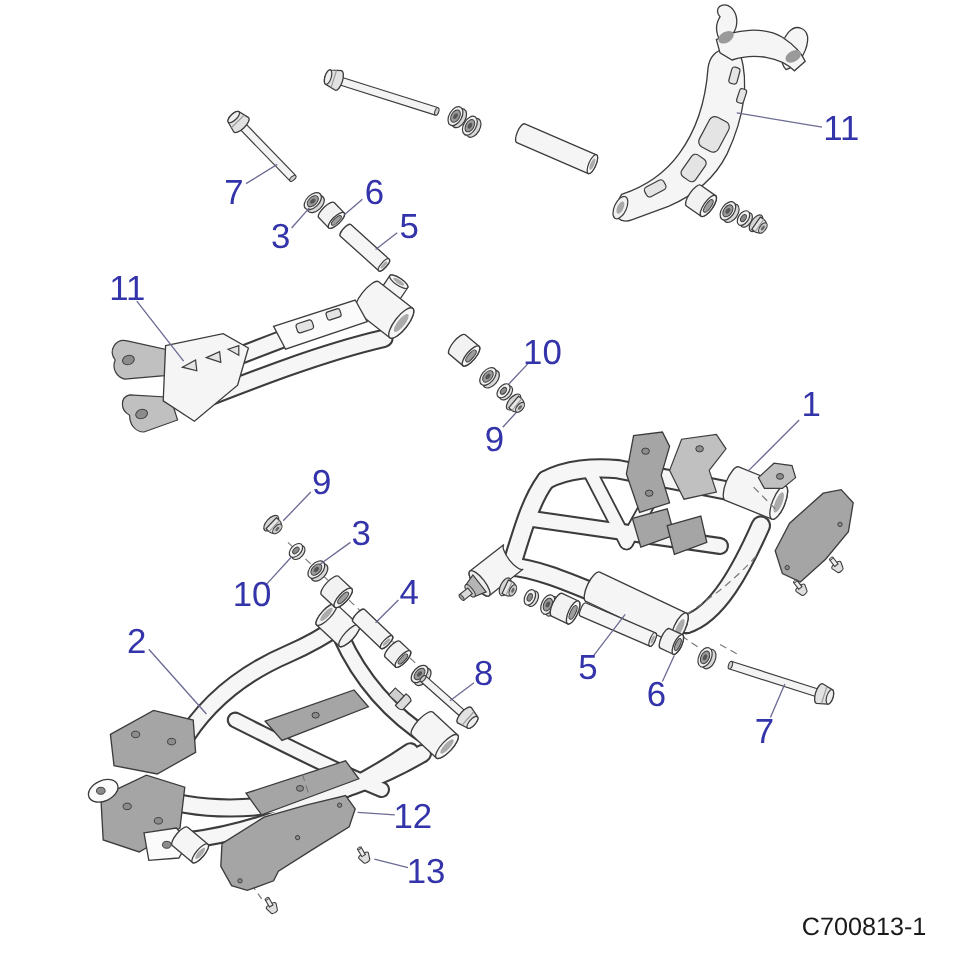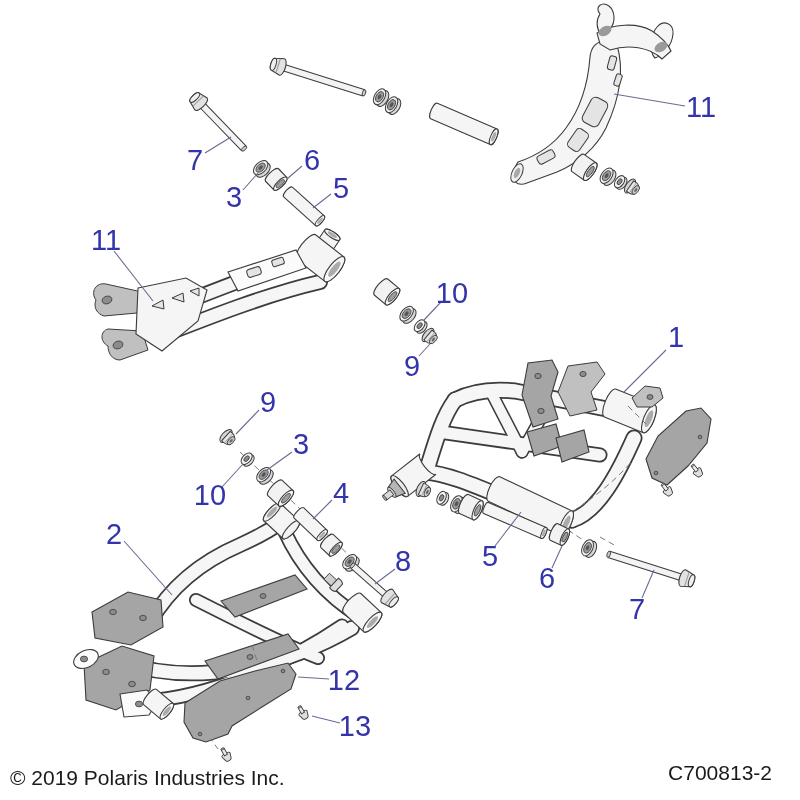--- a/index.html
+++ b/index.html
@@ -344,15 +344,14 @@
         <text x="547" y="588" class="callout">6</text>
         <line x1="642" y1="598" x2="654" y2="570" class="leader"></line>
         <text x="637" y="619" class="callout">7</text>
         <line x1="329" y1="679" x2="298" y2="677" class="leader"></line>
         <text x="344" y="690" class="callout">12</text>
         <line x1="340" y1="723" x2="312" y2="716" class="leader"></line>
         <text x="355" y="736" class="callout">13</text>
       </g>
 </svg>
 
-<div id="copyright" class="footer-text">© 2019 Polaris Industries Inc.</div>
-<div id="drawingno" class="footer-text">C700813-2</div>
+<div id="drawingno" class="footer-text">C700813-1</div>
 </div>
 
 </body></html>

